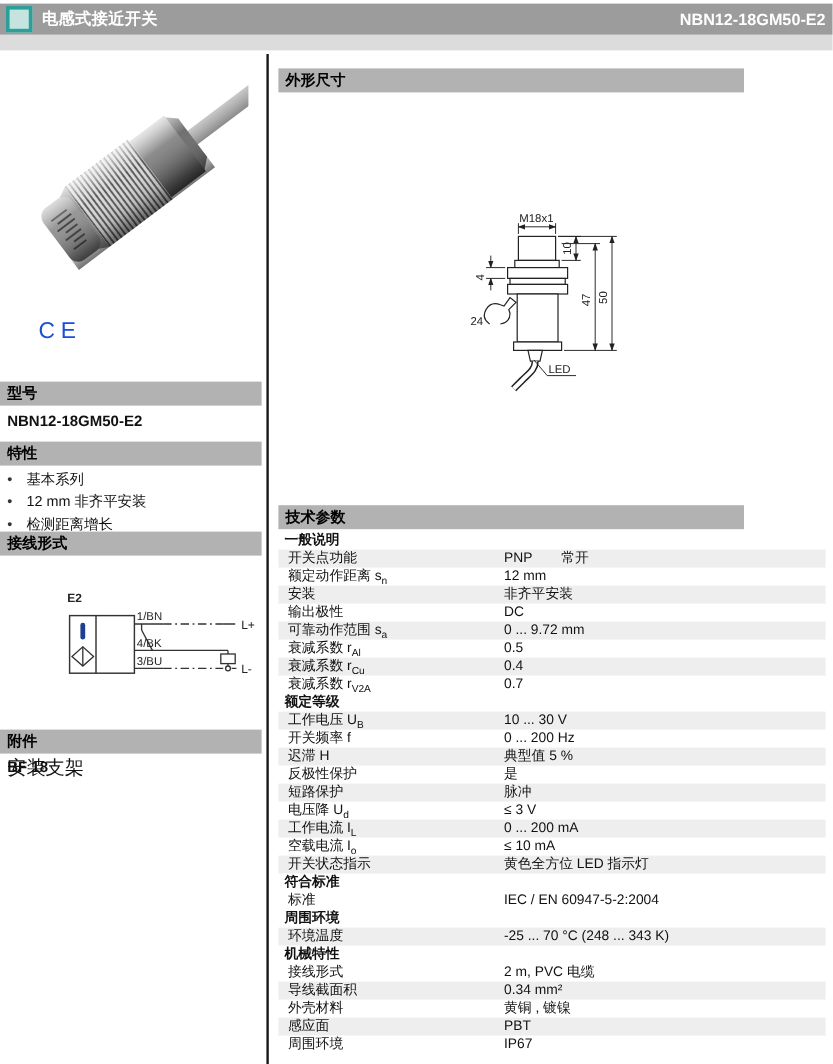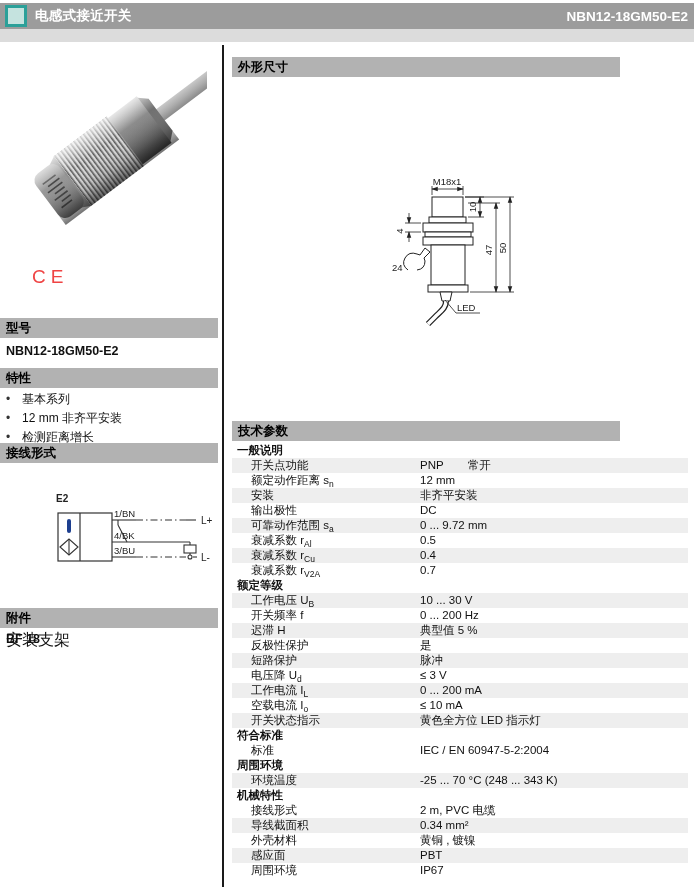--- a/index.html
+++ b/index.html
@@ -22,30 +22,30 @@
   .secbar.left { left:0; width:218px; }
   .secbar.right { left:232px; width:388px; }
 
   .divider { position:absolute; left:222px; top:45px; width:2px; height:842px; background:#1a1a1a; }
 
   .modeltext { position:absolute; left:6px; top:344px; font-weight:bold; font-size:12.5px; }
   .features { position:absolute; left:6px; top:392px; width:210px; font-size:12px; }
   .features .f-item { display:flex; margin-bottom:5px; line-height:14px; }
   .features .bullet { width:16px; color:#333; }
   .ce { position:absolute; left:32px; top:266px; font-size:19px; letter-spacing:5px;
-    font-weight:400; color:#ef4444; }
+    font-weight:400; color:#1d4ed8; }
   .acc-name { position:absolute; left:6px; top:632px; font-weight:bold; font-size:12.5px; }
   .acc-desc { position:absolute; left:6px; top:630px; font-size:16px; }
 
   
   #techtable { position:absolute; left:232px; top:443px; width:456px; font-size:11.5px; }
   .t-group-title { height:15px; line-height:15px; font-weight:bold; padding-left:5px; }
   .t-row { height:15px; line-height:15px; display:flex; }
   .t-row.shade { background:#eeeeee; }
-  .t-label { width:188px; padding-left:19px; white-space:nowrap; }
+  .t-label { width:188px; padding-left:8px; white-space:nowrap; }
   .t-value { white-space:nowrap; }
   .t-value .v2 { margin-left:24px;font-family:Liberation Serif, serif; }
   sub { font-size:8.5px; }
 
   svg text { font-family:"Liberation Sans","DejaVu Sans",sans-serif; }
   .photo-svg { position:absolute; left:15px; top:60px; }
   .wiring-svg { position:absolute; left:40px; top:488px; }
   .dim-svg { position:absolute; left:390px; top:158px; }
 </style>
 </head>

